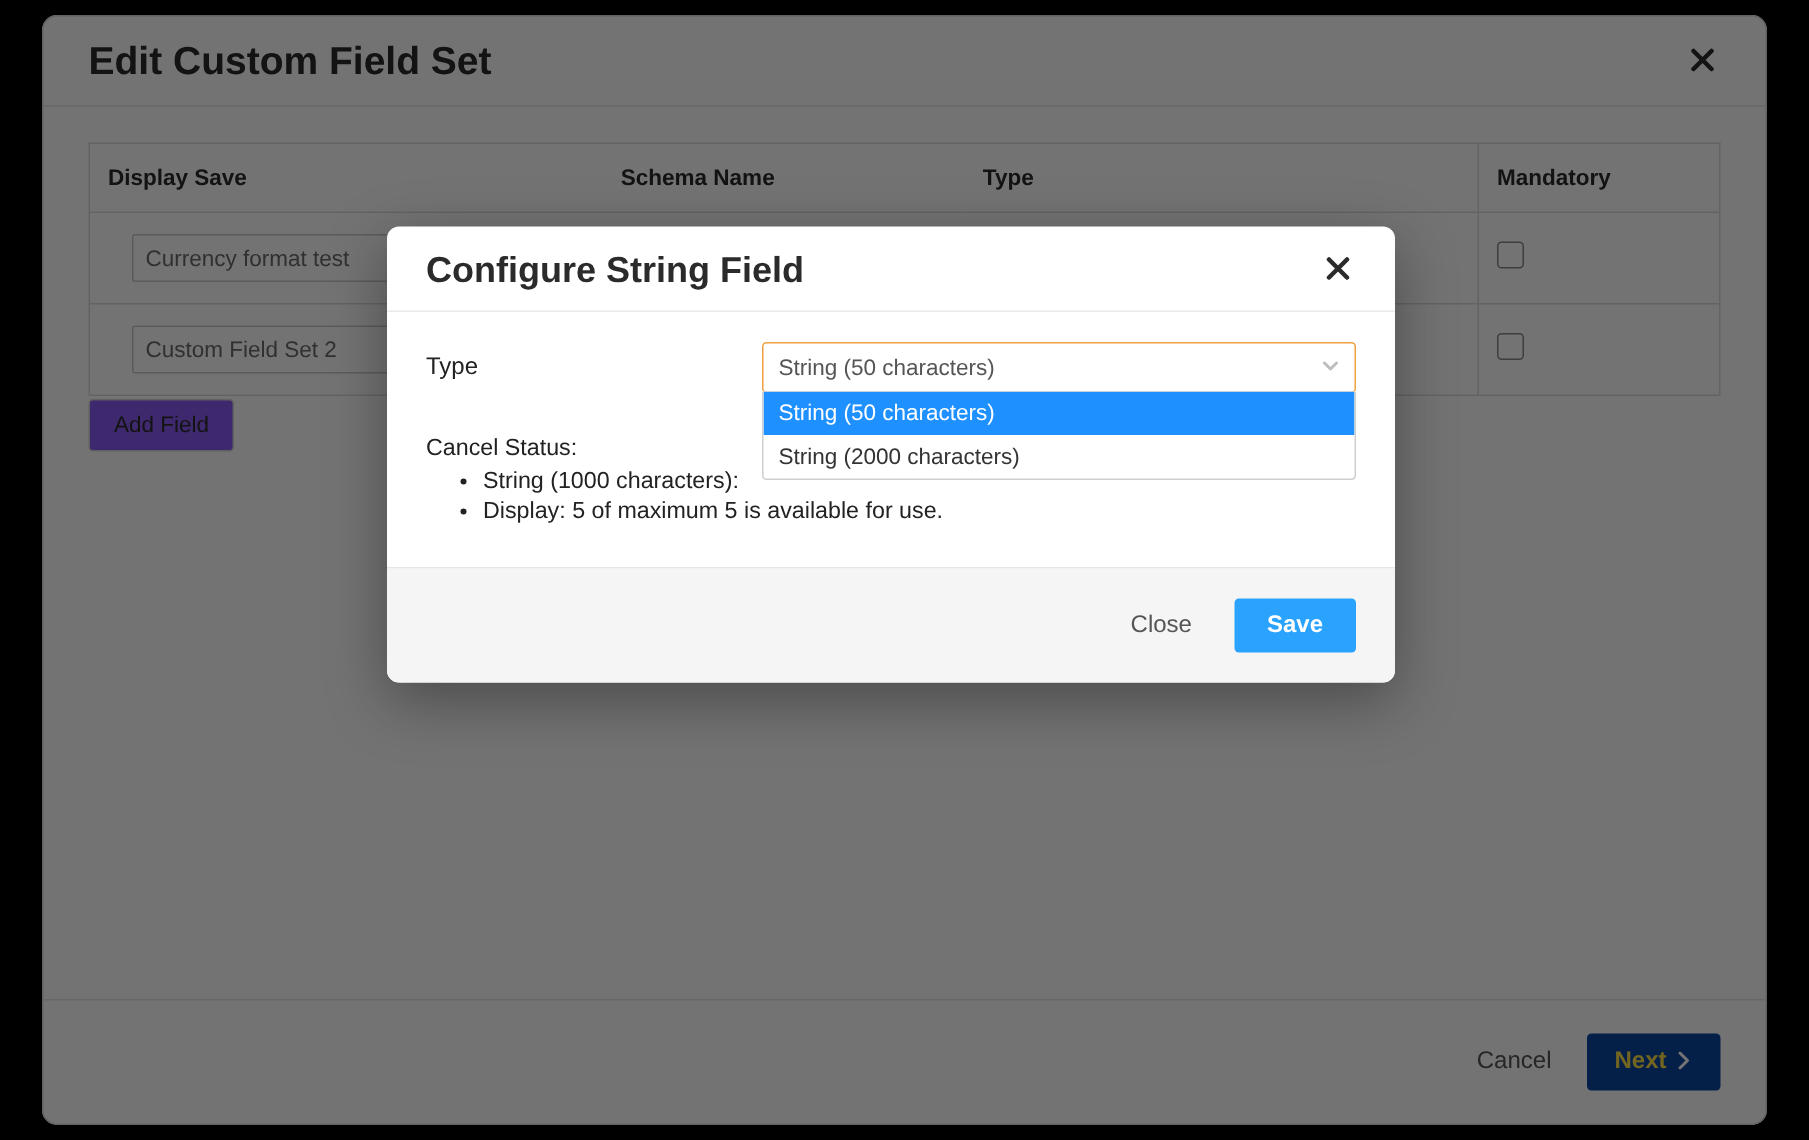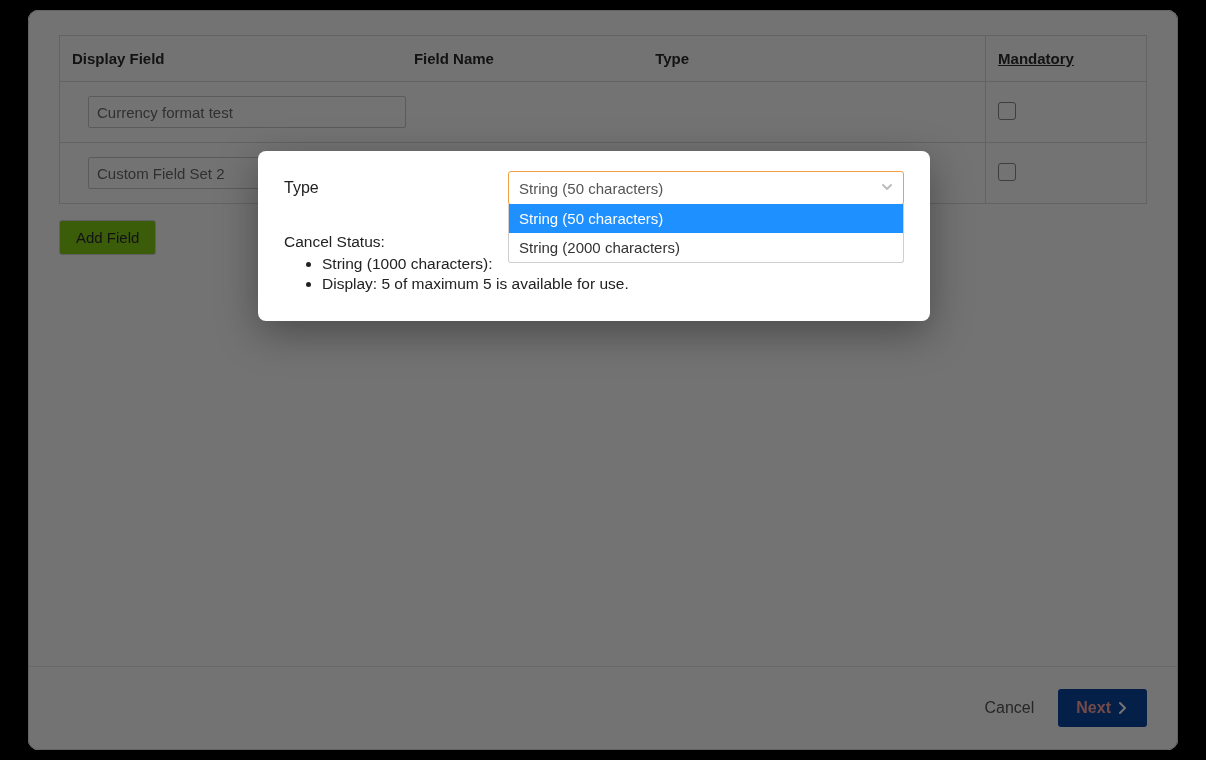--- a/index.html
+++ b/index.html
@@ -64,21 +64,21 @@
       vertical-align: middle;
     }
     table.fields-table th {
       font-weight: 600;
       color: #2b2b2b;
       background: #fff;
     }
     .col-display { width: 340px; }
     .col-schema  { width: 240px; }
     .col-type    { width: 340px; }
-    .col-mand    { width: 160px; text-align: center; text-decoration: underline; }
+    .col-mand    { width: 160px; text-align: center; }
     td.col-mand, th.col-mand { text-align: center; border-left: 1px solid #dcdcdc; }
     .col-display, .col-schema, .col-type { border-right: none; }
 
     .cell-input {
       width: 100%;
       height: 32px;
       padding: 4px 8px;
       border: 1px solid #c9c9c9;
       border-radius: 2px;
       font-size: 15px;
@@ -89,26 +89,26 @@
     .chk {
       width: 18px;
       height: 18px;
       border: 1px solid #898989;
       border-radius: 3px;
       display: inline-block;
       background: #fff;
     }
 
     .add-field-btn {
-      margin-top: 16px;
+      margin-top: 2px;
       display: inline-block;
       padding: 8px 16px;
       border: 1px solid #d4d4d4;
       border-radius: 3px;
-      background: #84cc16;
+      background: #8b5cf6;
       color: #2b2b2b;
       font-size: 15px;
       cursor: pointer;
     }
 
     .outer-footer {
       border-top: 1px solid #e5e5e5;
       padding: 22px 30px;
       display: flex;
       justify-content: flex-end;
@@ -117,21 +117,21 @@
     }
     .btn-text {
       background: none;
       border: none;
       color: #555;
       font-size: 16px;
       cursor: pointer;
     }
     .btn-primary-dark {
       background: #0d47a1;
-      color: #fca5a5;
+      color: #fde047;
       border: none;
       border-radius: 3px;
       padding: 10px 18px;
       font-size: 16px;
       font-weight: 600;
       cursor: pointer;
       display: inline-flex;
       align-items: center;
       gap: 6px;
     }
@@ -272,27 +272,35 @@
     }
 
     svg.x-icon { width: 16px; height: 16px; }
   </style>
 </head>
 <body>
 
 <div class="backdrop"></div>
 
 <div class="outer-dialog">
+  <div class="outer-header">
+    <div class="outer-title">Edit Custom Field Set</div>
+    <div class="outer-close">
+      <svg class="x-icon" viewBox="0 0 16 16" aria-hidden="true">
+          <path d="M2 2 L14 14 M14 2 L2 14" stroke="#2b2b2b" stroke-width="3" stroke-linecap="round"></path>
+        </svg>
+    </div>
+  </div>
 
   <div class="outer-body">
     <table class="fields-table">
       <thead>
         <tr>
-          <th class="col-display">Display Field</th>
-          <th class="col-schema">Field Name</th>
+          <th class="col-display">Display Save</th>
+          <th class="col-schema">Schema Name</th>
           <th class="col-type">Type</th>
           <th class="col-mand">Mandatory</th>
         </tr>
       </thead>
       <tbody>
         <tr>
           <td class="col-display">
             <input class="cell-input" type="text" value="Currency format test" style="">
           </td>
           <td class="col-schema"></td>
@@ -326,20 +334,28 @@
             <path d="M3 1 L8 6 L3 11" stroke="#fff" stroke-width="2" fill="none" stroke-linecap="round" stroke-linejoin="round"></path>
           </svg>
       </span>
     </button>
   </div>
 </div>
 
 <div class="dim-overlay" style="left:28px; top:10px; width:1150px; height:740px; position:absolute;"></div>
 
 <div class="inner-modal">
+  <div class="inner-header">
+    <div class="inner-title">Configure String Field</div>
+    <div class="inner-close">
+      <svg class="x-icon" viewBox="0 0 16 16">
+          <path d="M2 2 L14 14 M14 2 L2 14" stroke="#2b2b2b" stroke-width="3" stroke-linecap="round"></path>
+        </svg>
+    </div>
+  </div>
 
   <div class="inner-body">
     <div class="form-row">
       <div class="form-label">Type</div>
       <div class="select-wrap">
         <div class="select-box">
           <span>String (50 characters)</span>
           <span class="select-caret">
             <svg width="12" height="12" viewBox="0 0 12 12">
                 <path d="M2 4 L6 8 L10 4" stroke="#bdbdbd" stroke-width="2" fill="none" stroke-linecap="round" stroke-linejoin="round"></path>
@@ -359,13 +375,17 @@
         <li>
           <span class="b">String (1000 characters):</span><span></span>
         </li>
         <li>
           <span class="b">Display:</span><span> 5 of maximum 5 is available for use.</span>
         </li>
       </ul>
     </div>
   </div>
 
+  <div class="inner-footer">
+    <button class="btn-text">Close</button>
+    <button class="btn-primary-light">Save</button>
+  </div>
 </div>
 
 </body></html>

